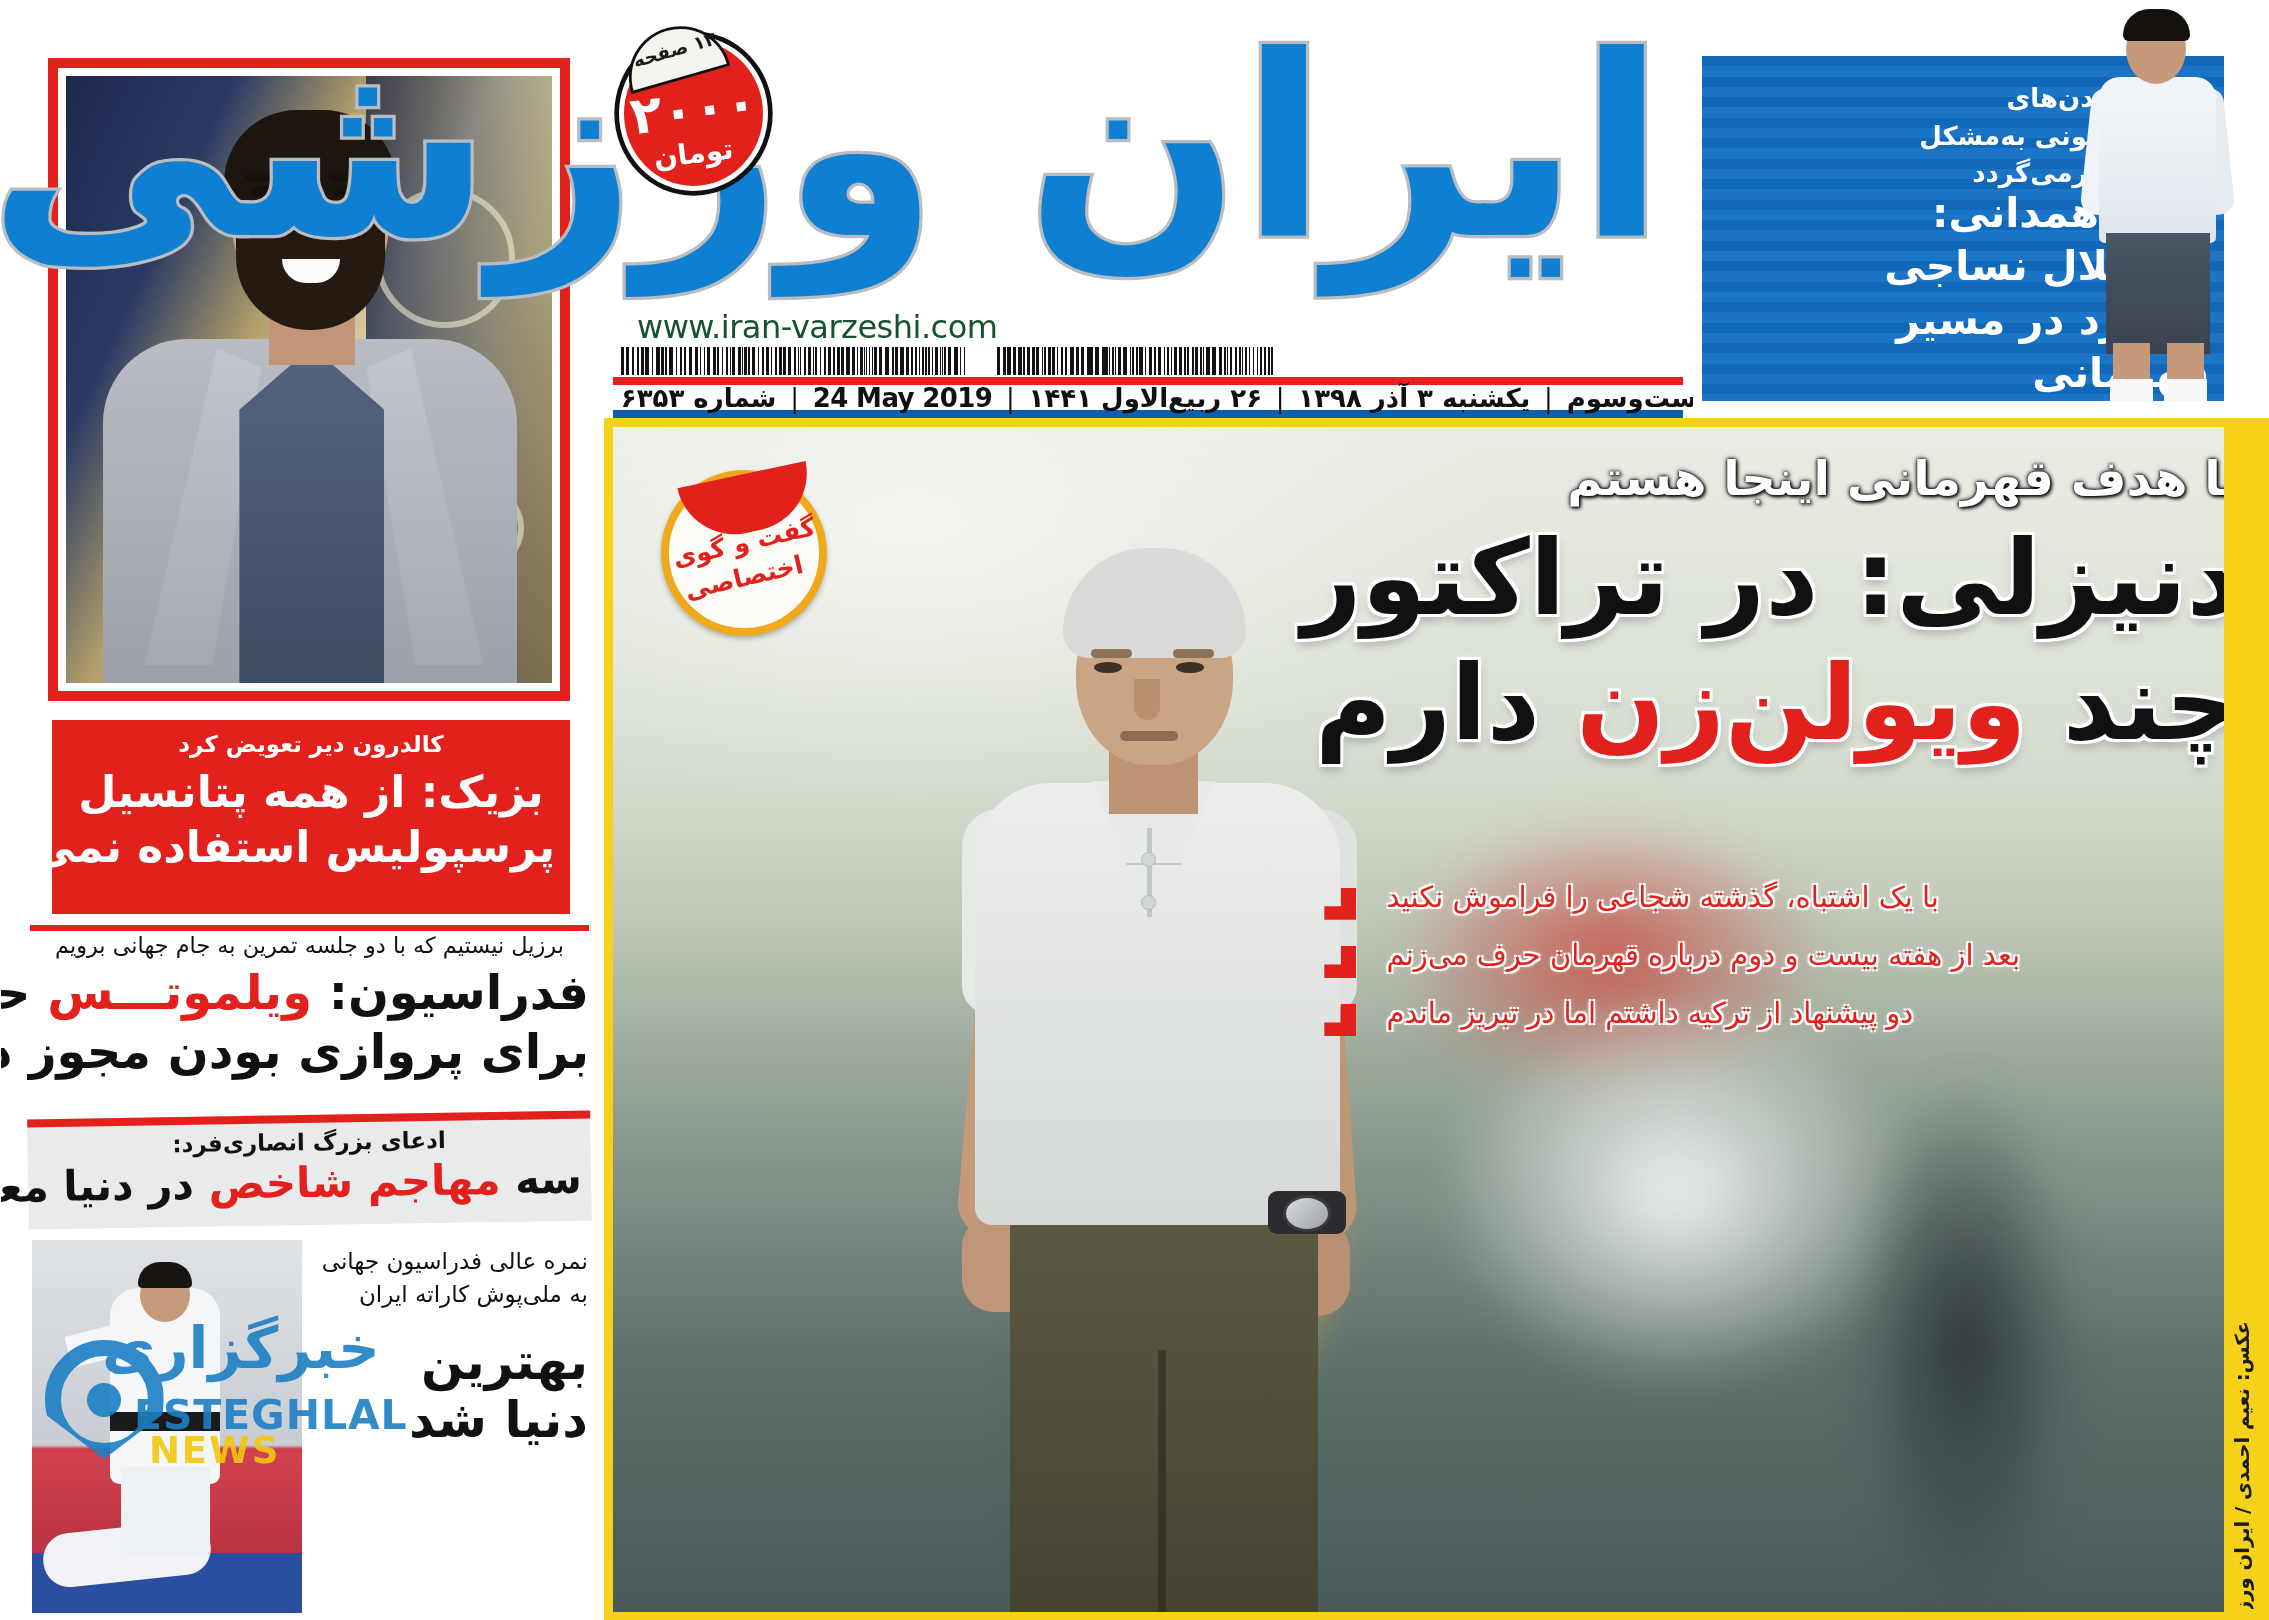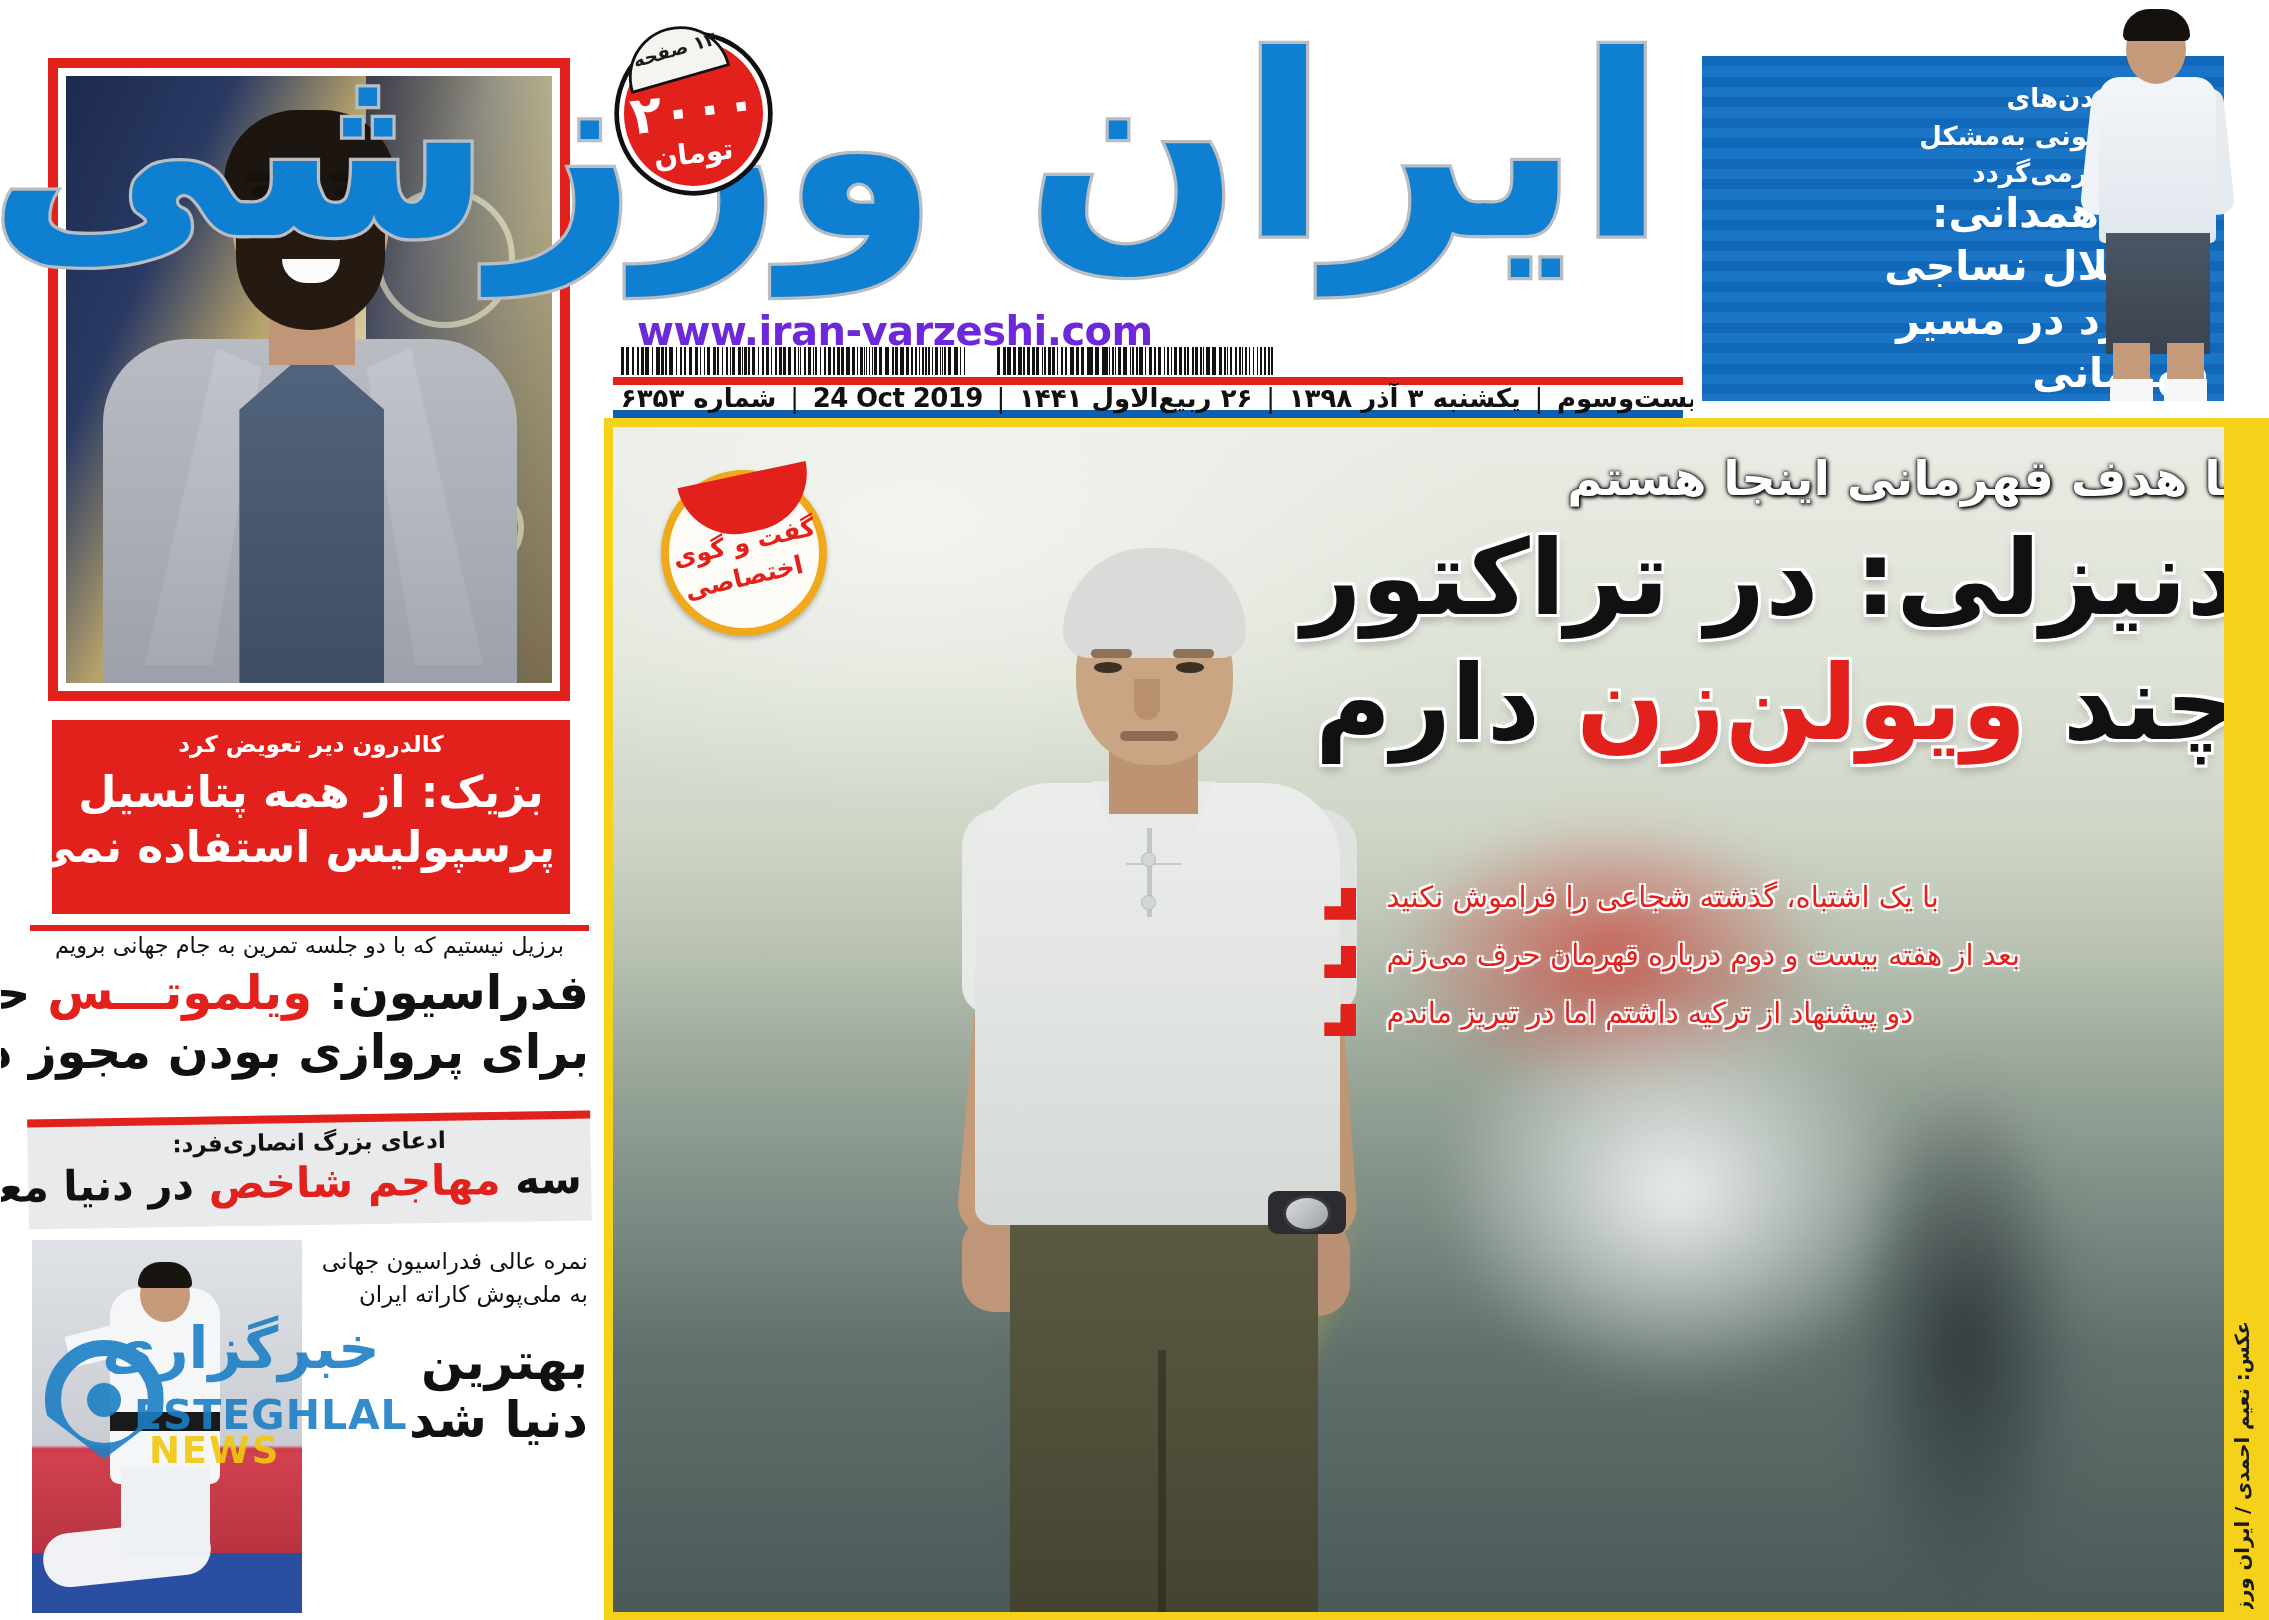--- a/index.html
+++ b/index.html
@@ -270,21 +270,21 @@
     font-size: 252px; font-weight: 800; line-height: 280px;
     color: #0f7fd1;
     letter-spacing: -9.3px;
     -webkit-text-stroke: 6.5px #b9bdc2;
     paint-order: stroke fill;
     white-space: nowrap;
     direction: rtl;
   }
   .site-url {
     position: absolute; left: 33px; top: 308px;
-    font-size: 40px; font-weight: 700; color: #6d28d9;
+    font-size: 32px; font-weight: 400; color: #14532d;
     direction: ltr; letter-spacing: -0.5px;
   }
   .price-tag {
     position: absolute; left: 15px; top: 20.5px;
     width: 151px; height: 170px;
   }
   .price-circ {
     position: absolute; left: 0; top: 15px;
     width: 149px; height: 155px;
     background: #e2211c;
@@ -818,21 +818,21 @@
     </div>
 
     <div class="dateline">
       <div class="dl">
         <span>سال بیست‌وسوم</span>
         <span class="sep">|</span>
         <span>یکشنبه ۳ آذر ۱۳۹۸</span>
         <span class="sep">|</span>
         <span>۲۶ ربیع‌الاول ۱۴۴۱</span>
         <span class="sep">|</span>
-        <span class="lat">24 Oct 2019</span>
+        <span class="lat">24 May 2019</span>
         <span class="sep">|</span>
         <span>شماره ۶۳۵۳</span>
       </div>
     </div>
   </div>
 
   <div id="topright">
     <div class="blue-box">
       <div class="kicker">قهـــرکردن‌های استراماچونی به‌مشکل مدیریت برمی‌گردد</div>
       <div class="h">ستار همدانی: استقلال نساجی را ببرد در مسیر قهرمانی می‌افتد</div>

